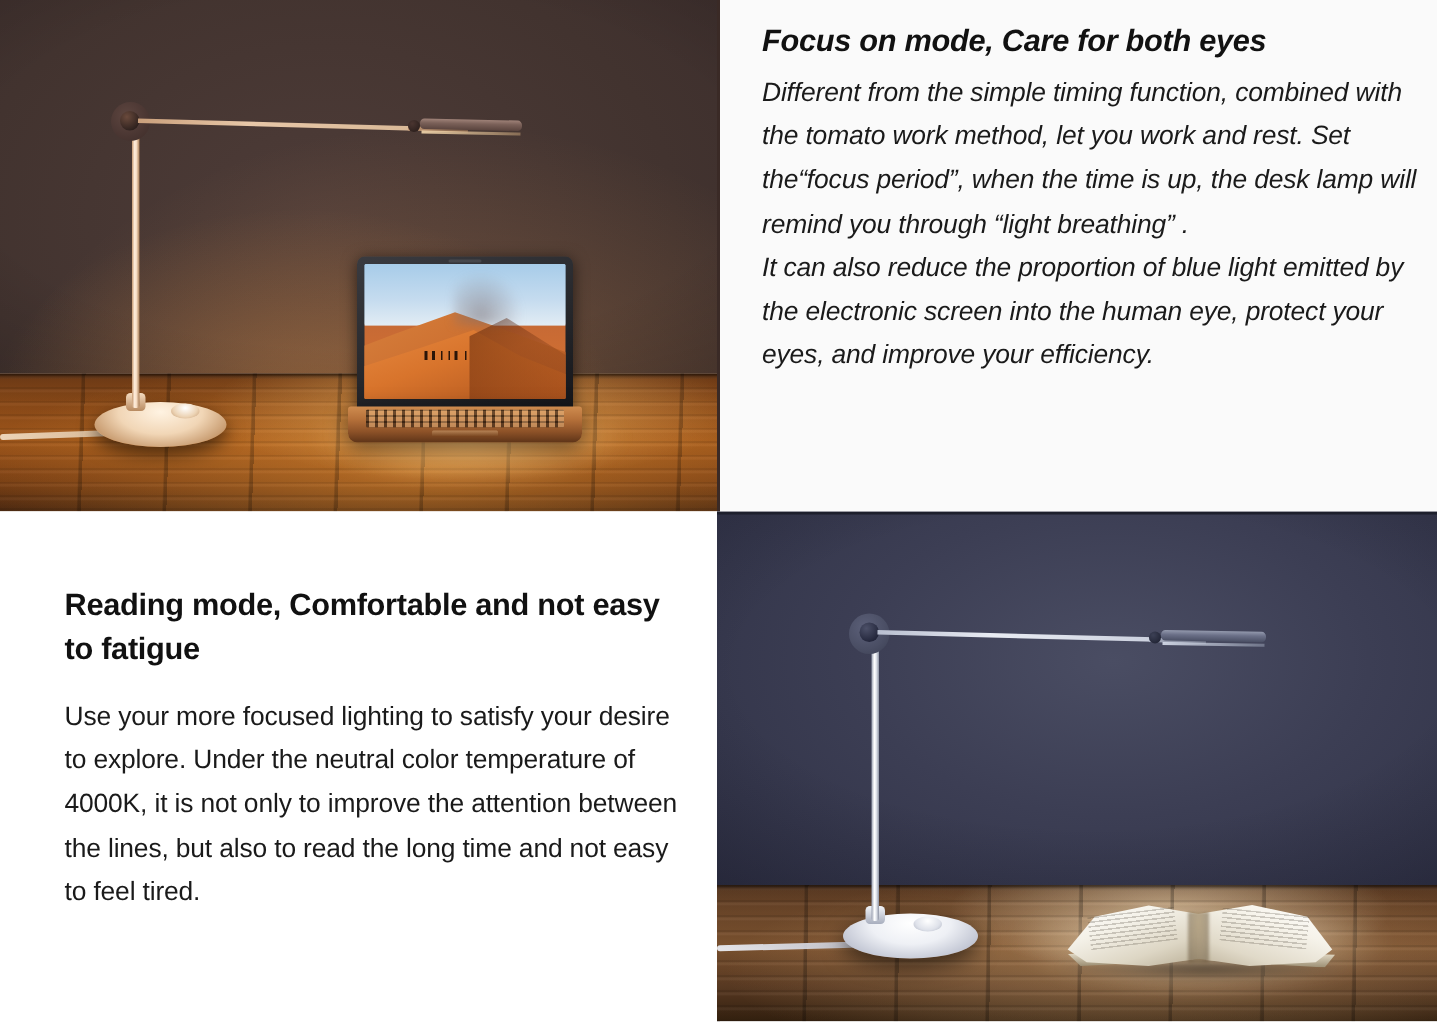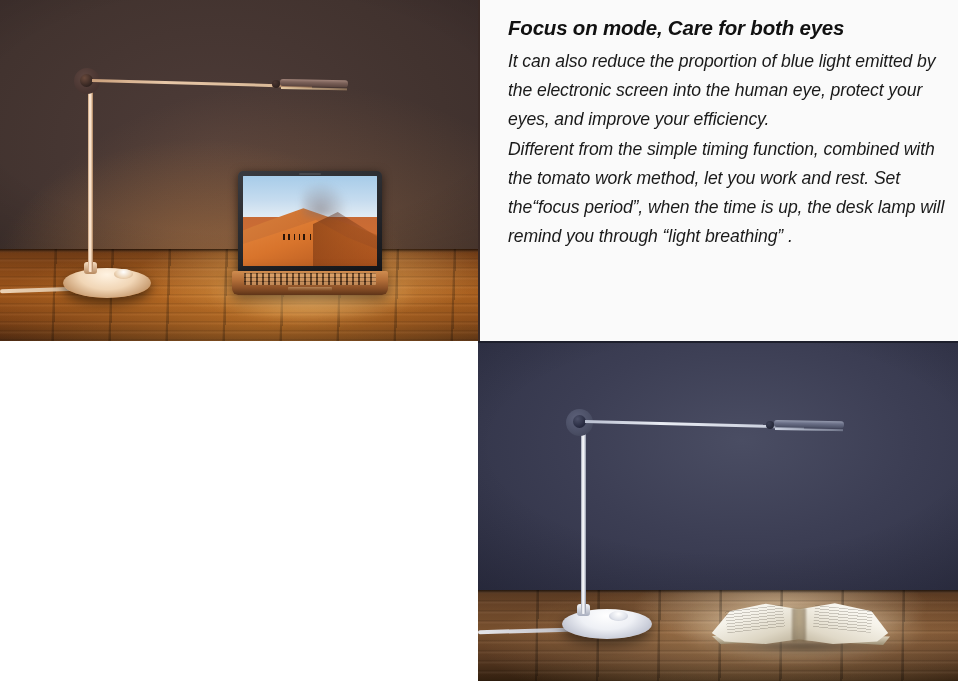--- a/index.html
+++ b/index.html
@@ -454,28 +454,32 @@
         <div class="lamp-head-glow"></div>
       </div>
 
     </div>
   </div>
 
   <div class="quadrant" id="q-focus-text">
     <div class="text-pane" id="focus-copy">
       <div class="headline" id="focus-headline">Focus on mode, Care for both eyes</div>
       <div class="body-copy">
+        <p>Different from the simple timing function, combined with the tomato work method, let you work and rest. Set the“focus period”, when the time is up, the desk lamp will remind you through “light breathing” .</p>
         <p>It can also reduce the proportion of blue light emitted by the electronic screen into the human eye, protect your eyes, and improve your efficiency.</p>
-        <p>Different from the simple timing function, combined with the tomato work method, let you work and rest. Set the“focus period”, when the time is up, the desk lamp will remind you through “light breathing” .</p>
       </div>
     </div>
   </div>
 
   <div class="quadrant" id="q-reading-text">
     <div class="text-pane" id="reading-copy">
+      <div class="headline" id="reading-headline">Reading mode, Comfortable and not easy to fatigue</div>
+      <div class="body-copy">
+        <p>Use your more focused lighting to satisfy your desire to explore. Under the neutral color temperature of 4000K, it is not only to improve the attention between the lines, but also to read the long time and not easy to feel tired.</p>
+      </div>
     </div>
   </div>
 
   <div class="quadrant" id="q-reading-photo">
     <div class="scene">
 
       <div class="wall-cool">
         <div class="wall-cool-vignette"></div>
       </div>
 

